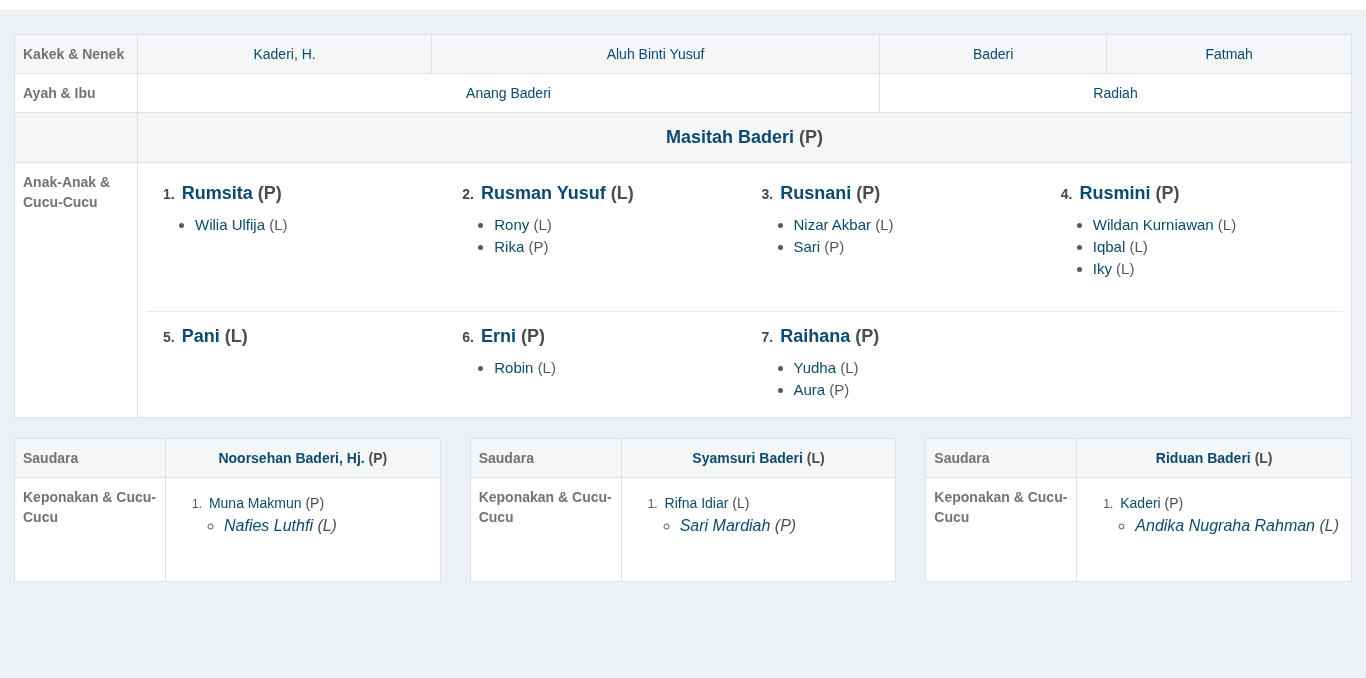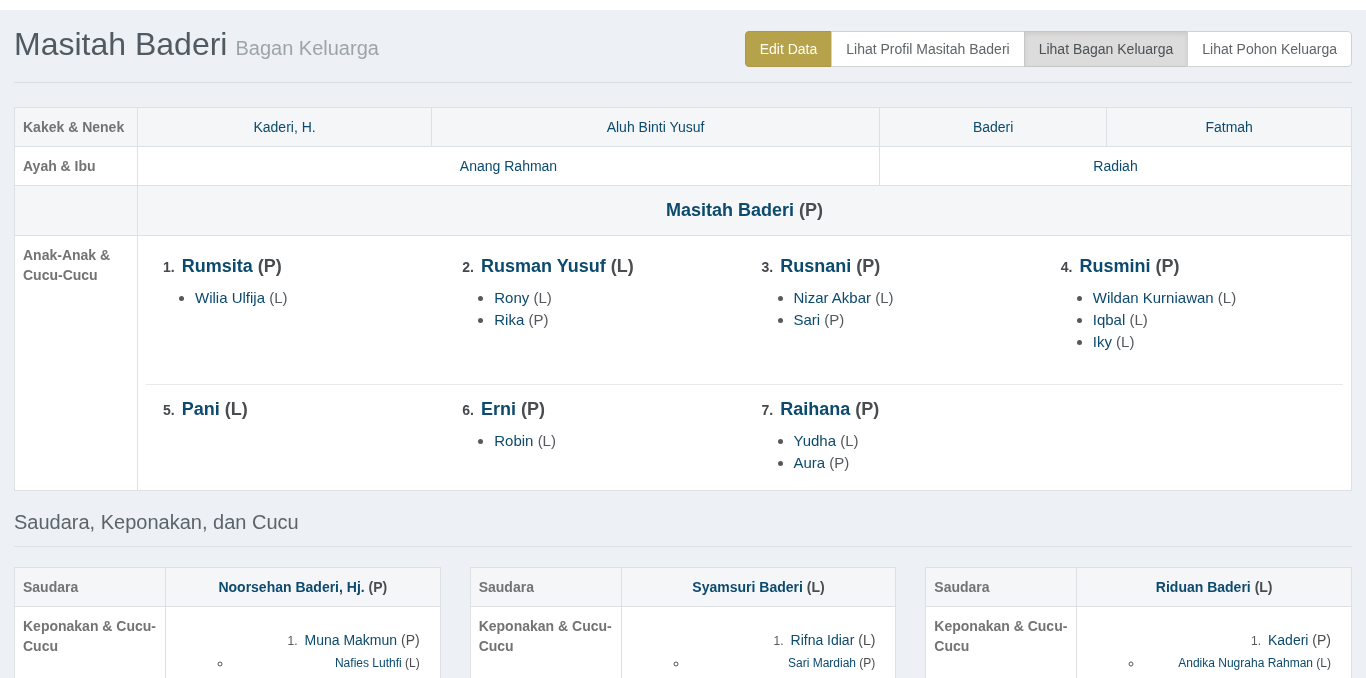--- a/index.html
+++ b/index.html
@@ -89,62 +89,51 @@
     color: #5c646b;
     padding-bottom: 12px;
     border-bottom: 1px solid #dce1e5;
   }
   .mini-tables { display: flex; gap: 29px; margin-top: 20px; }
   .mini-table { flex: 1 1 0; }
   .mini-table col.lbl { width: 151px; }
   .mini-table td.name-cell { text-align: center; padding: 9px 8px; font-weight: 700; }
   .mini-table td.name-cell a.lnk { font-weight: 700; }
   .mini-table td.k-cell { padding: 10px 8px 40px 8px; vertical-align: top; }
-  .k-list { list-style: none; margin: 12px; padding-left: 14px; text-align: right; }
+  .k-list { list-style: none; margin: 4px; padding-left: 14px; }
   .k-list > li { font-size: 14px; line-height: 22px; color: #55595d; }
   .k-list .num { font-size: 12px; margin-right: 3px; color: #55595d; }
   .circle-list { list-style: circle; margin: 0; padding-left: 32px; }
-  .circle-list li { font-size: 12px; line-height: 22px; color: #55595d; }
+  .circle-list li { font-size: 16px; line-height: 22px; color: #55595d; font-style: italic; }
 </style>
 </head>
 <body>
 
 <div class="page">
 
-  <div class="page-header">
-    <div class="title-wrap">
-      <span class="title-main">Masitah Baderi</span><span class="title-sub">Bagan Keluarga</span>
-    </div>
-    <div class="btn-group">
-      <button class="btn gold">Edit Data</button>
-      <button class="btn">Lihat Profil Masitah Baderi</button>
-      <button class="btn active">Lihat Bagan Keluarga</button>
-      <button class="btn">Lihat Pohon Keluarga</button>
-    </div>
-  </div>
 
   <table class="main-table">
     <colgroup>
       <col style="width:123px">
         <col style="width:22%">
         <col style="width:33.5%">
         <col style="width:17%">
         <col>
     </colgroup>
     <tbody>
         <tr class="striped">
       <th class="row-label">Kakek &amp; Nenek</th>
       <td class="center-link"><a class="lnk">Kaderi, H.</a></td>
       <td class="center-link"><a class="lnk">Aluh Binti Yusuf</a></td>
       <td class="center-link"><a class="lnk">Baderi</a></td>
       <td class="center-link"><a class="lnk">Fatmah</a></td>
     </tr>
     <tr>
       <th class="row-label">Ayah &amp; Ibu</th>
-      <td class="center-link" colspan="2"><a class="lnk">Anang Rahman</a></td>
+      <td class="center-link" colspan="2"><a class="lnk">Anang Baderi</a></td>
       <td class="center-link" colspan="2"><a class="lnk">Radiah</a></td>
     </tr>
     <tr class="striped">
       <th class="row-label"></th>
       <td class="person-cell" colspan="4">
         <a class="lnk">Masitah Baderi</a>
         <span class="gender">(P)</span>
       </td>
     </tr>
     <tr>
@@ -205,21 +194,20 @@
             </ul>
           </div>
 
           <div class="child"></div>
         </div>
       </td>
     </tr>
   </tbody>
     </table>
 
-  <h3 class="section-heading">Saudara, Keponakan, dan Cucu</h3>
 
   <div class="mini-tables">
 
     <table class="mini-table">
       <colgroup>
           <col class="lbl">
           <col>
         </colgroup>
       <tbody>
           <tr class="striped">

